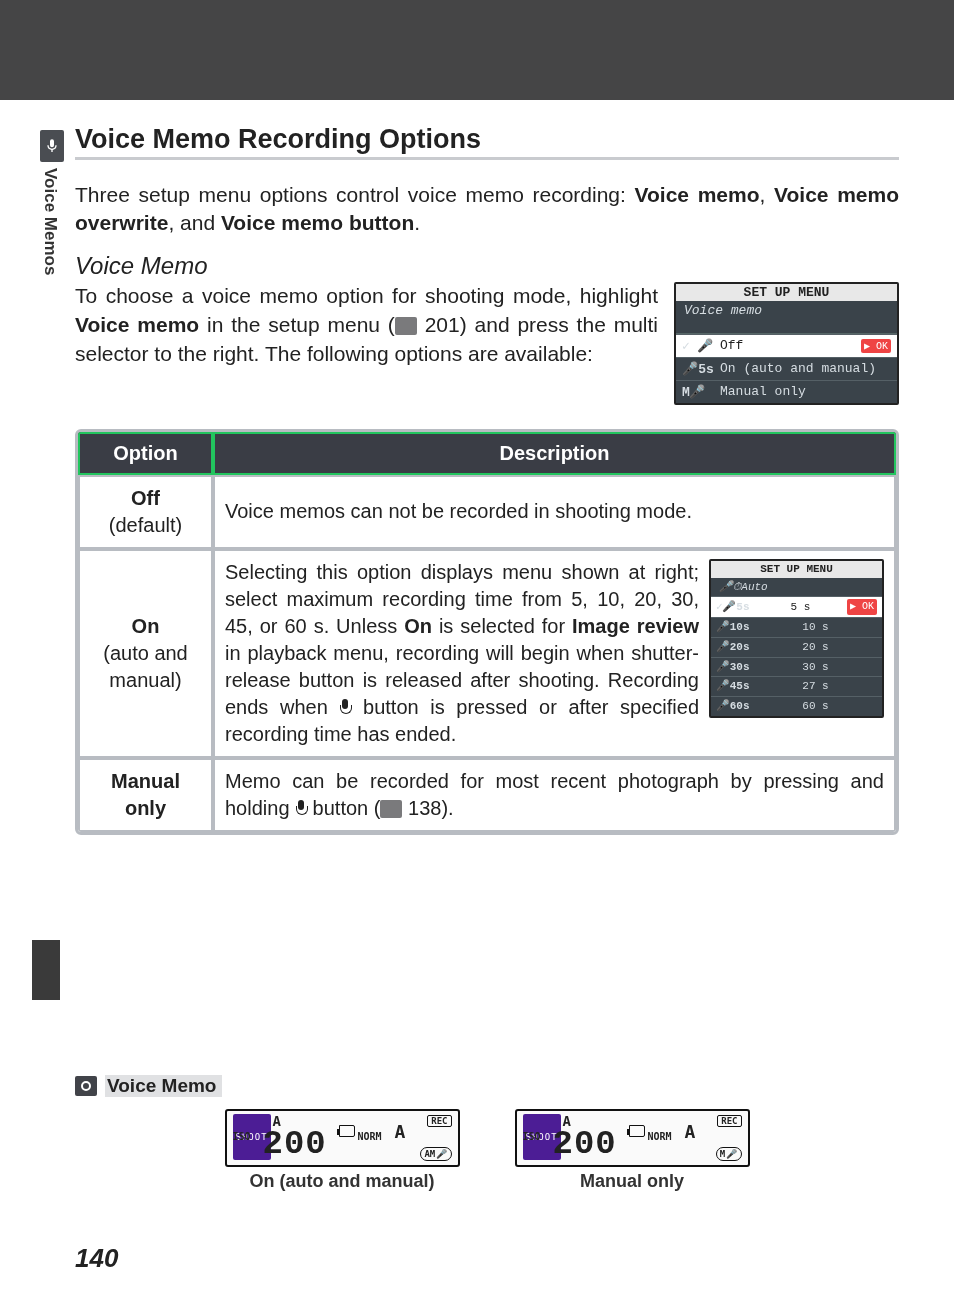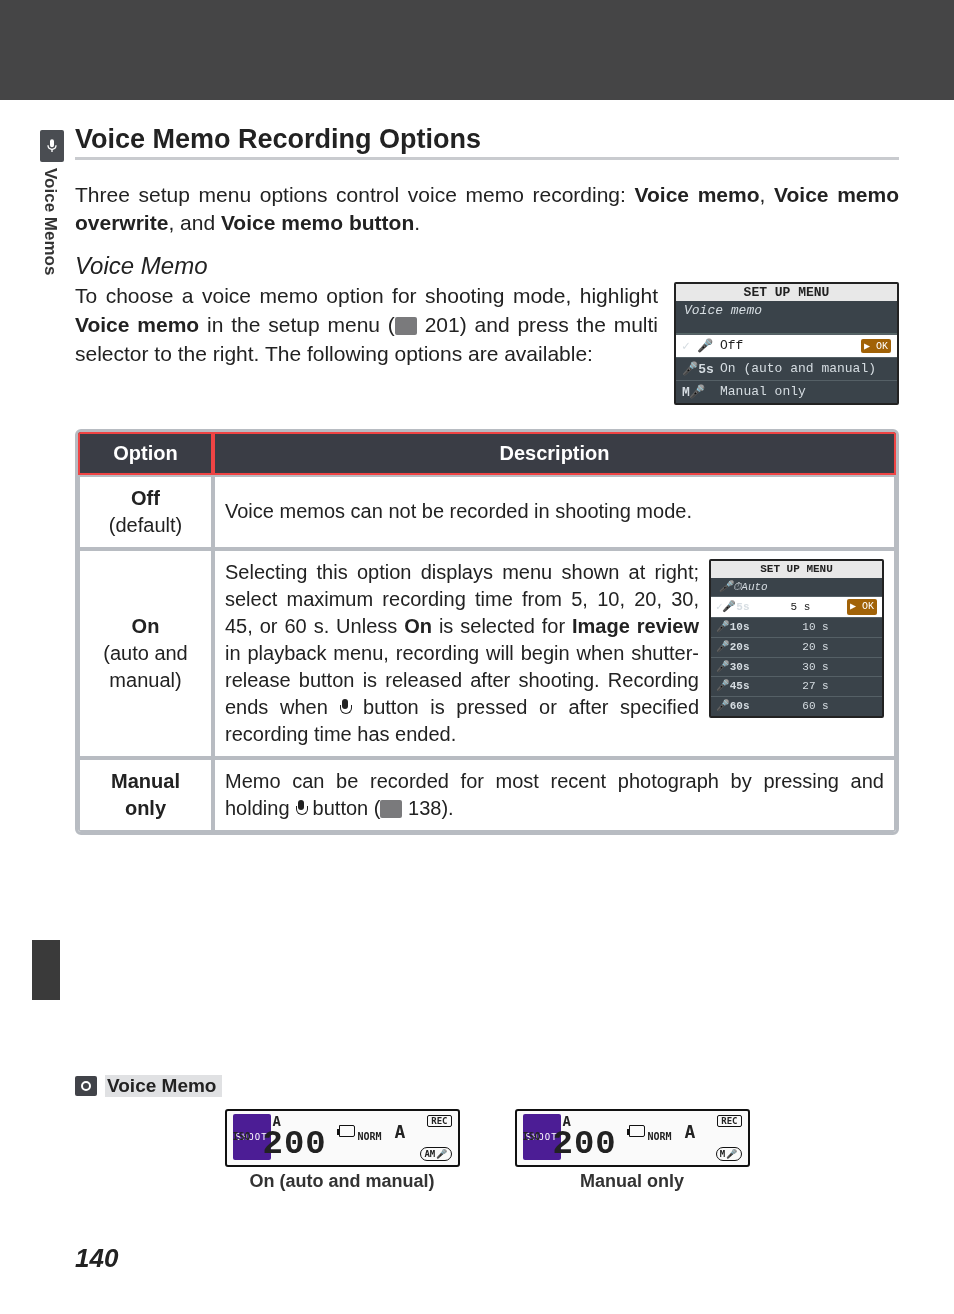--- a/index.html
+++ b/index.html
@@ -24,29 +24,29 @@
   .mic-icon::after  { content:''; position:absolute; left:1px; top:6px; width:10px; height:8px; border:1.5px solid #222; border-top:none; border-radius:0 0 6px 6px; }
 
   
   .cam-menu { width:225px; background:#3a434a; border:2px solid #222; border-radius:2px; color:#d6dde2; font-family: Liberation Mono, monospace; font-size:13px; flex-shrink:0; }
   .cam-menu .title { background:#e8e8e8; color:#222; text-align:center; font-weight:bold; padding:1px 0; }
   .cam-menu .crumb { padding:2px 8px; font-style:italic; }
   .cam-menu .gap { height:14px; border-bottom:1px solid #566; }
   .cam-menu .row { display:flex; align-items:center; padding:3px 6px; border-top:1px solid #556066; }
   .cam-menu .row .ic { width:38px; color:#d6dde2; font-weight:bold; }
   .cam-menu .row .txt { flex:1; }
-  .cam-menu .row .ok { background:#a16207; color:#fff; font-size:10px; padding:1px 3px; border-radius:2px; }
+  .cam-menu .row .ok { background:#ef4444; color:#fff; font-size:10px; padding:1px 3px; border-radius:2px; }
   .cam-menu .row.sel { background:#fff; color:#222; }
 
   .cam-menu.small { width:175px; font-size:11px; }
   .cam-menu.small .row { padding:2px 5px; }
 
   
   table.opts { width:100%; border-collapse:separate; border-spacing:0; border:3px solid #b8bcc2; border-radius:6px; overflow:hidden; }
-  table.opts th { background:#3a3d45; color:#fff; font-size:20px; font-weight:bold; padding:8px 6px; border:2px solid #ef4444; }
+  table.opts th { background:#3a3d45; color:#fff; font-size:20px; font-weight:bold; padding:8px 6px; border:2px solid #22c55e; }
   table.opts th:first-child { width:135px; }
   table.opts td { border:2px solid #b8bcc2; font-size:20px; padding:8px 10px; vertical-align:middle; line-height:1.35; }
   table.opts td.optcell { text-align:center; font-weight:bold; }
   table.opts td.optcell .sub { font-weight:normal; display:block; }
   table.opts td.desc { text-align:justify; }
   .desc-flex { display:flex; gap:10px; align-items:flex-start; }
   .desc-flex .dtxt { flex:1; }
 
   
   .note { margin-top: 240px; }

